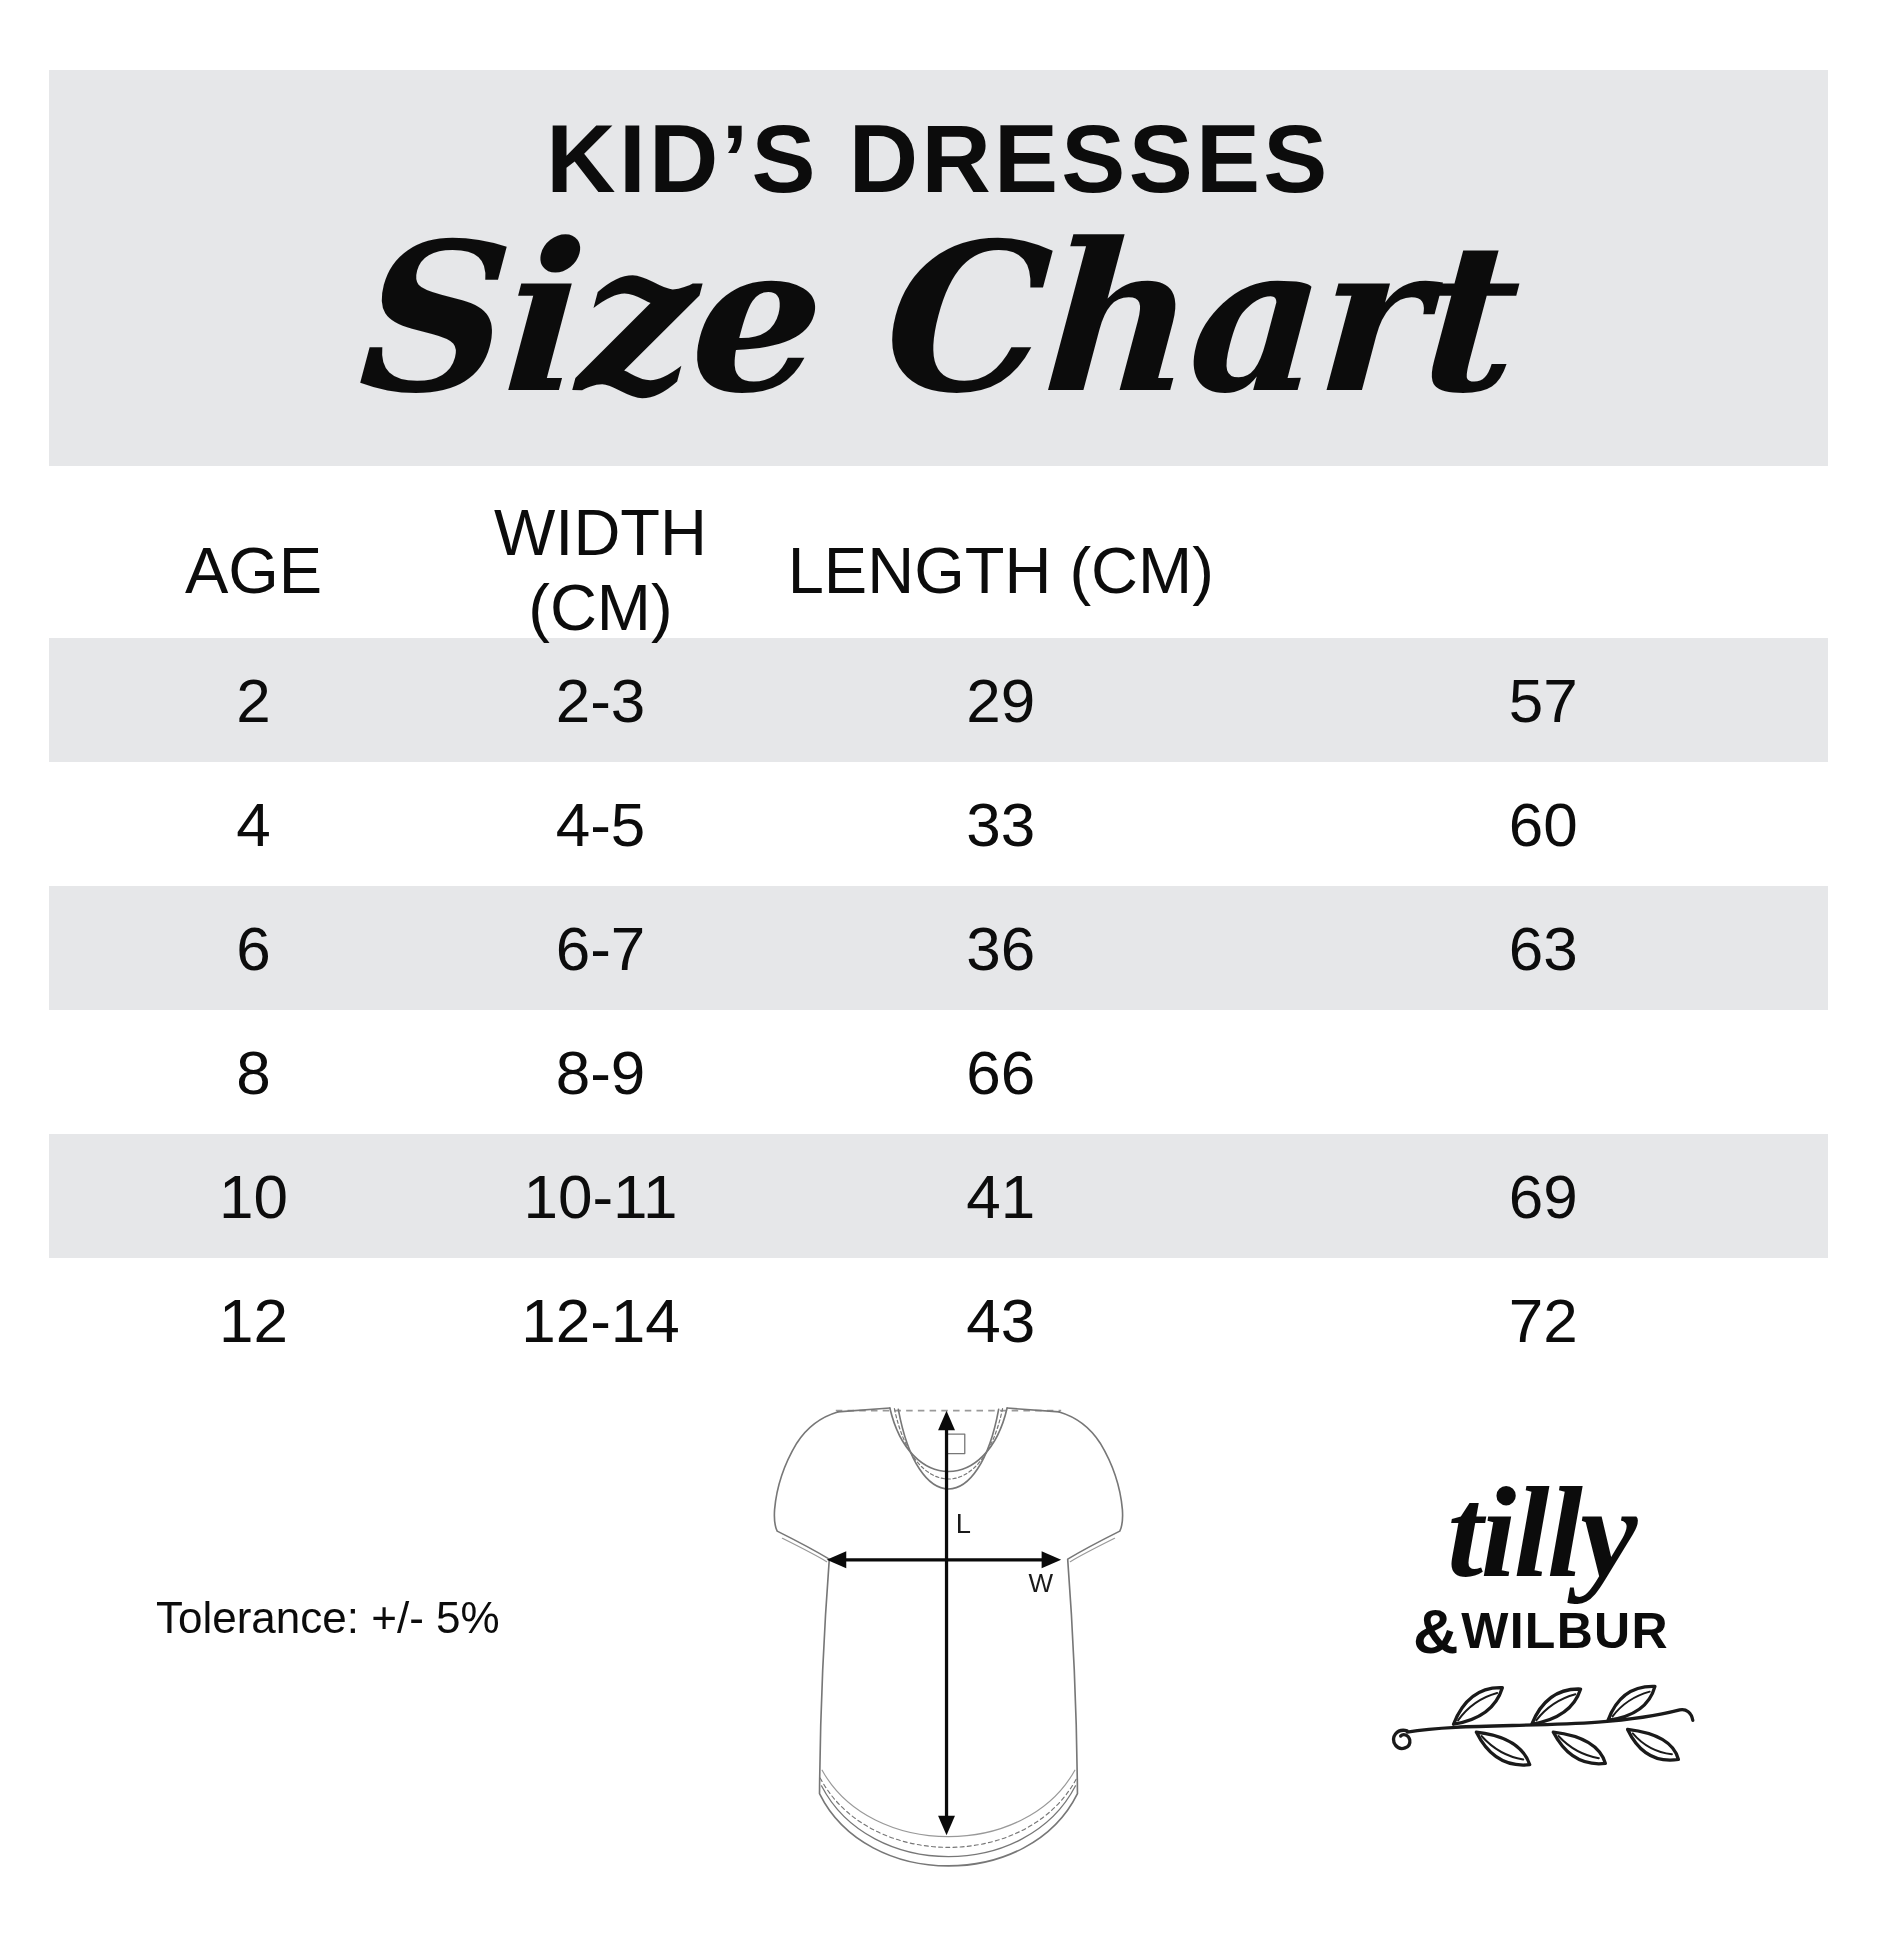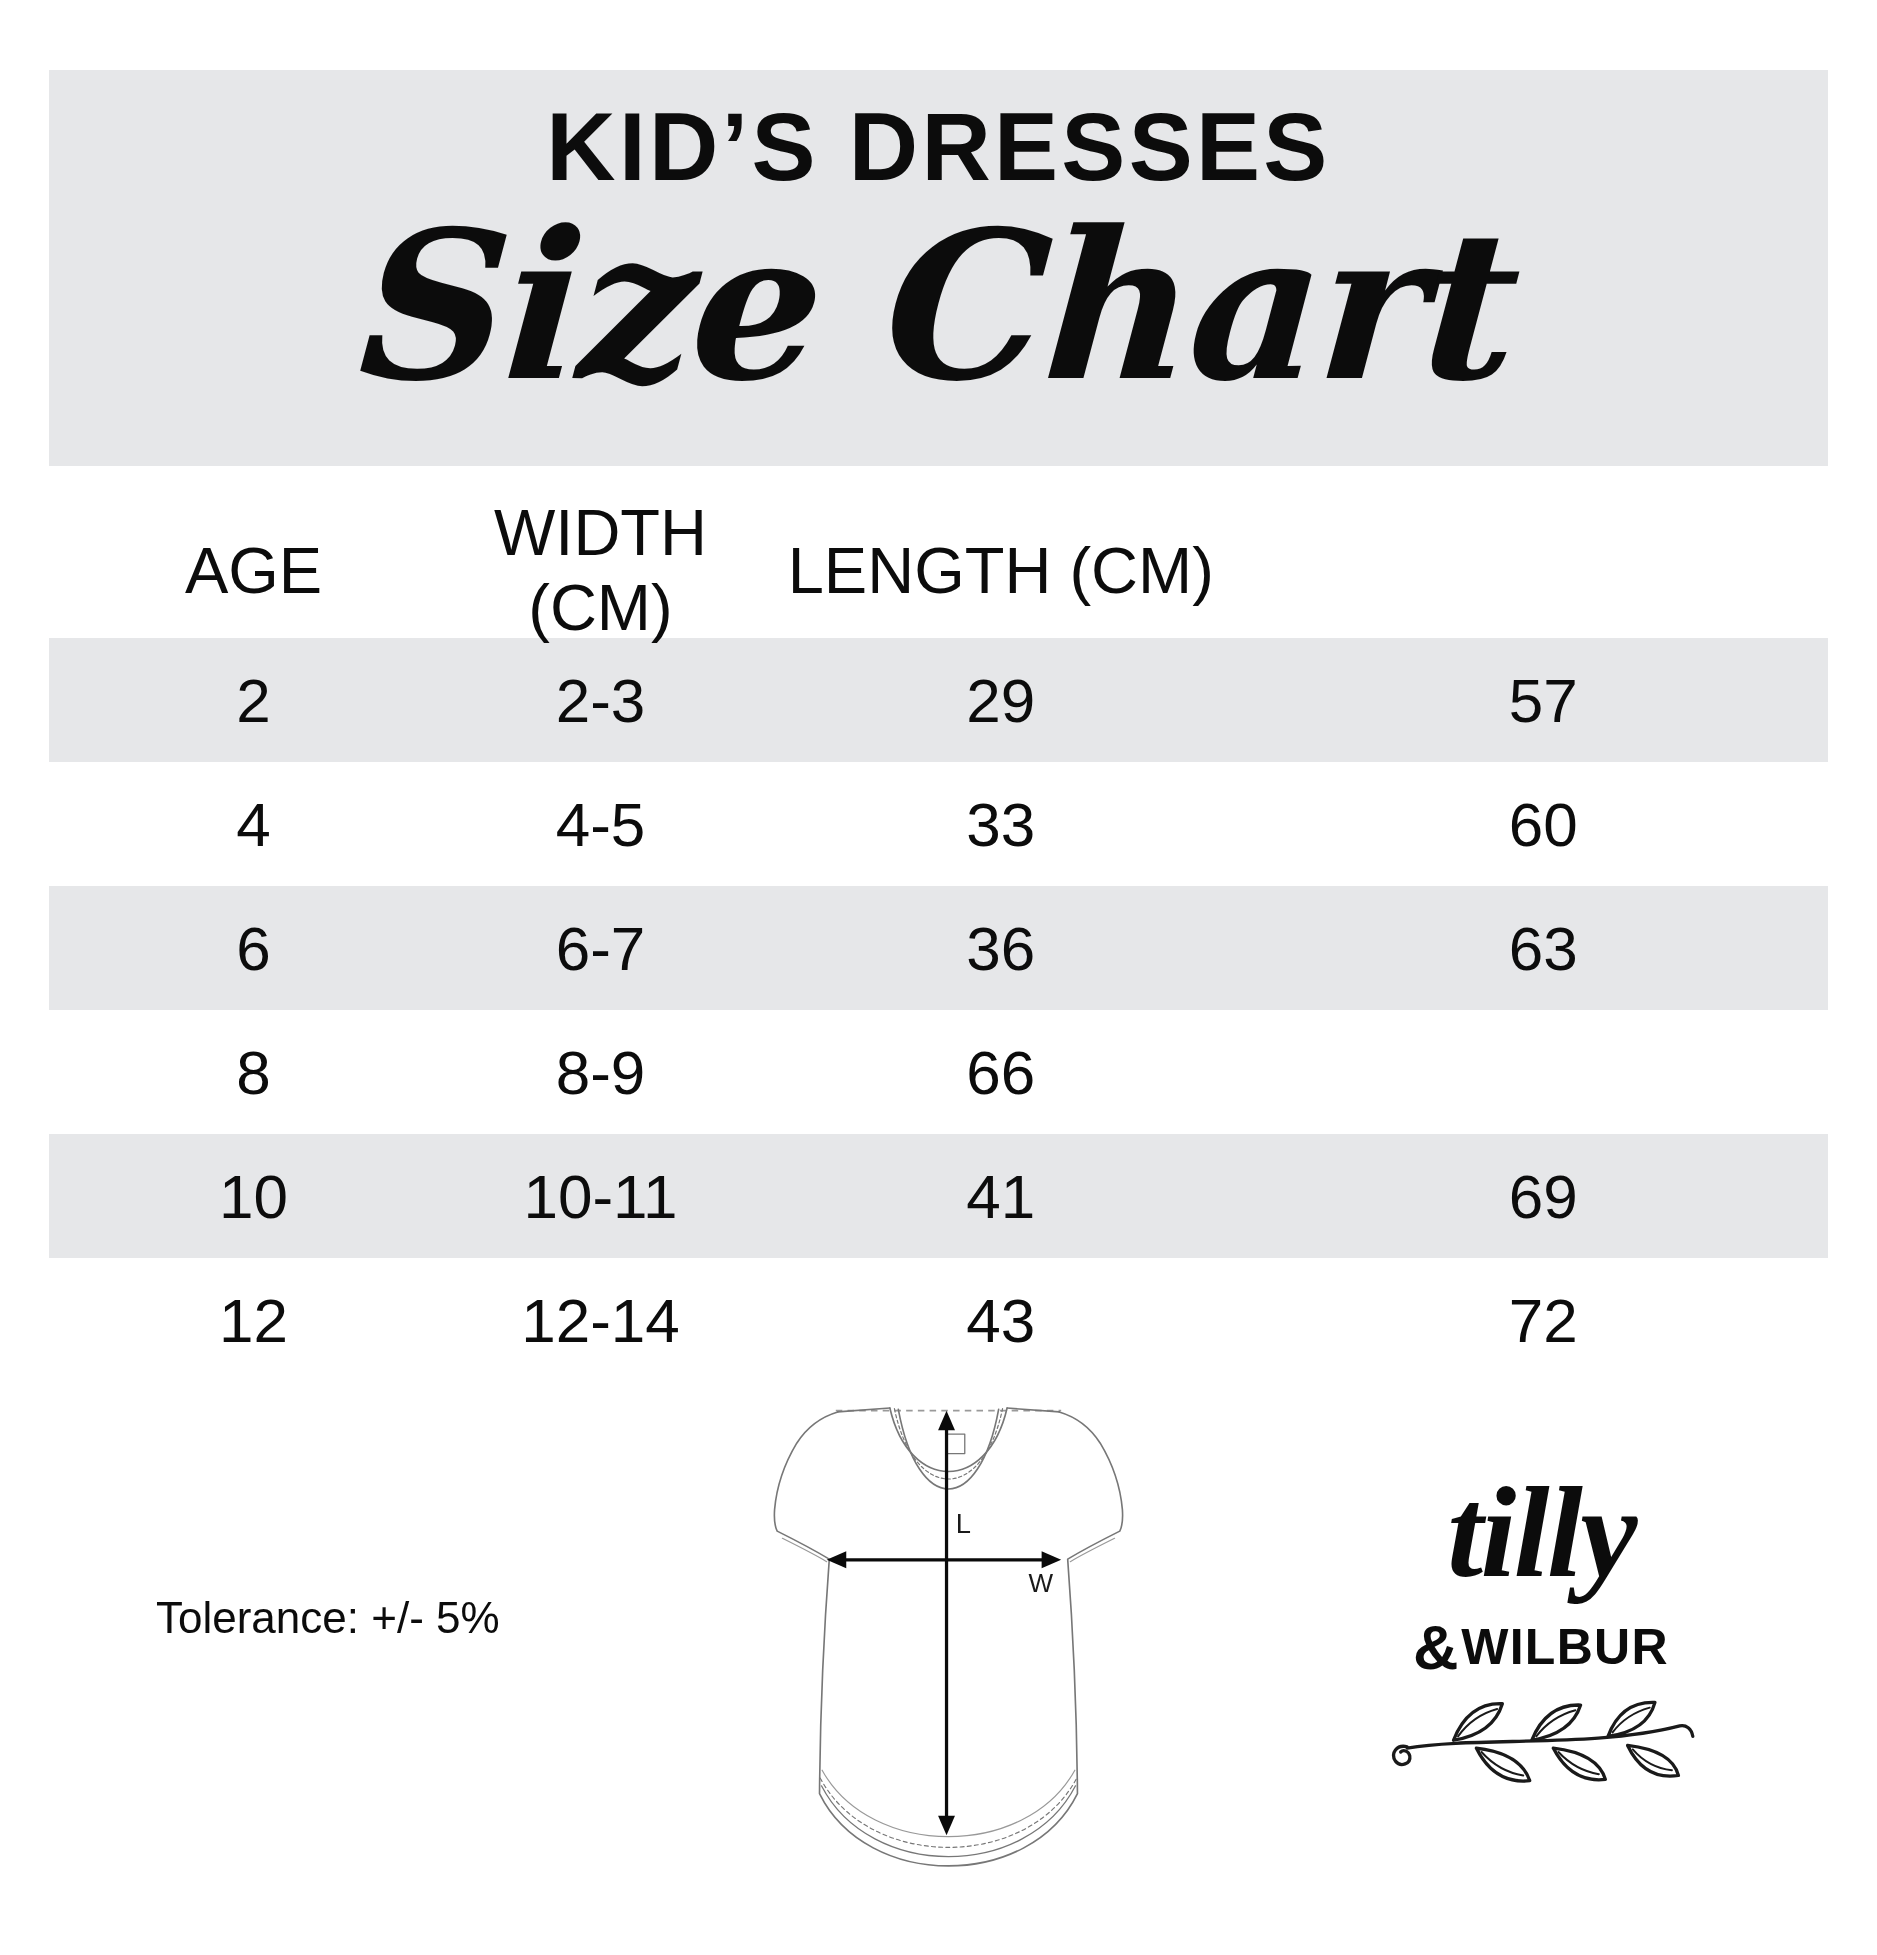--- a/index.html
+++ b/index.html
@@ -7,21 +7,21 @@
     position:relative; width:1877px; height:1955px; background:#ffffff;
     font-family:"Liberation Sans", sans-serif; color:#0c0c0c; overflow:hidden;
   }
 
   
   .band {
     position:absolute; left:49px; top:70px; width:1779px; height:396px;
     background:#e6e7e9; text-align:center;
   }
   .kicker {
-    margin-top:29px; font-size:96px; line-height:1; font-weight:600;
+    margin-top:41px; font-size:96px; line-height:1; font-weight:600;
     letter-spacing:3.3px;
   }
   .script-title {
     margin-top:3.9px; font-family:"DejaVu Serif", serif; font-style:italic;
     font-weight:bold; font-size:205px; line-height:1.05; letter-spacing:-3.9px;
     transform:skewX(-4deg);
   }
 
   
   .size-table { position:absolute; left:49px; top:495px; width:1779px; }
@@ -37,21 +37,21 @@
   
   .tolerance { position:absolute; left:156px; top:1596px; font-size:44px; line-height:1; }
 
   .shirt { position:absolute; left:743px; top:1395px; }
 
   .logo { position:absolute; left:1378px; top:1468px; width:326px; text-align:center; }
   .logo-name {
     font-family:Liberation Serif, serif; font-style:italic; font-weight:bold;
     font-size:129px; line-height:1; letter-spacing:-2.6px;
   }
-  .logo-sub { margin-top:19px; font-weight:bold; font-size:50px; letter-spacing:1.3px; line-height:1; }
+  .logo-sub { margin-top:3px; font-weight:bold; font-size:50px; letter-spacing:1.3px; line-height:1; }
   .logo-sub .amp { font-size:63px; vertical-align:-5.2px; margin-right:1.3px; }
   .logo-branch { margin-top:9px; }
 </style>
 </head>
 <body>
 
 <div class="canvas">
 
   <header class="band">
     <div class="kicker">KID’S DRESSES</div>

